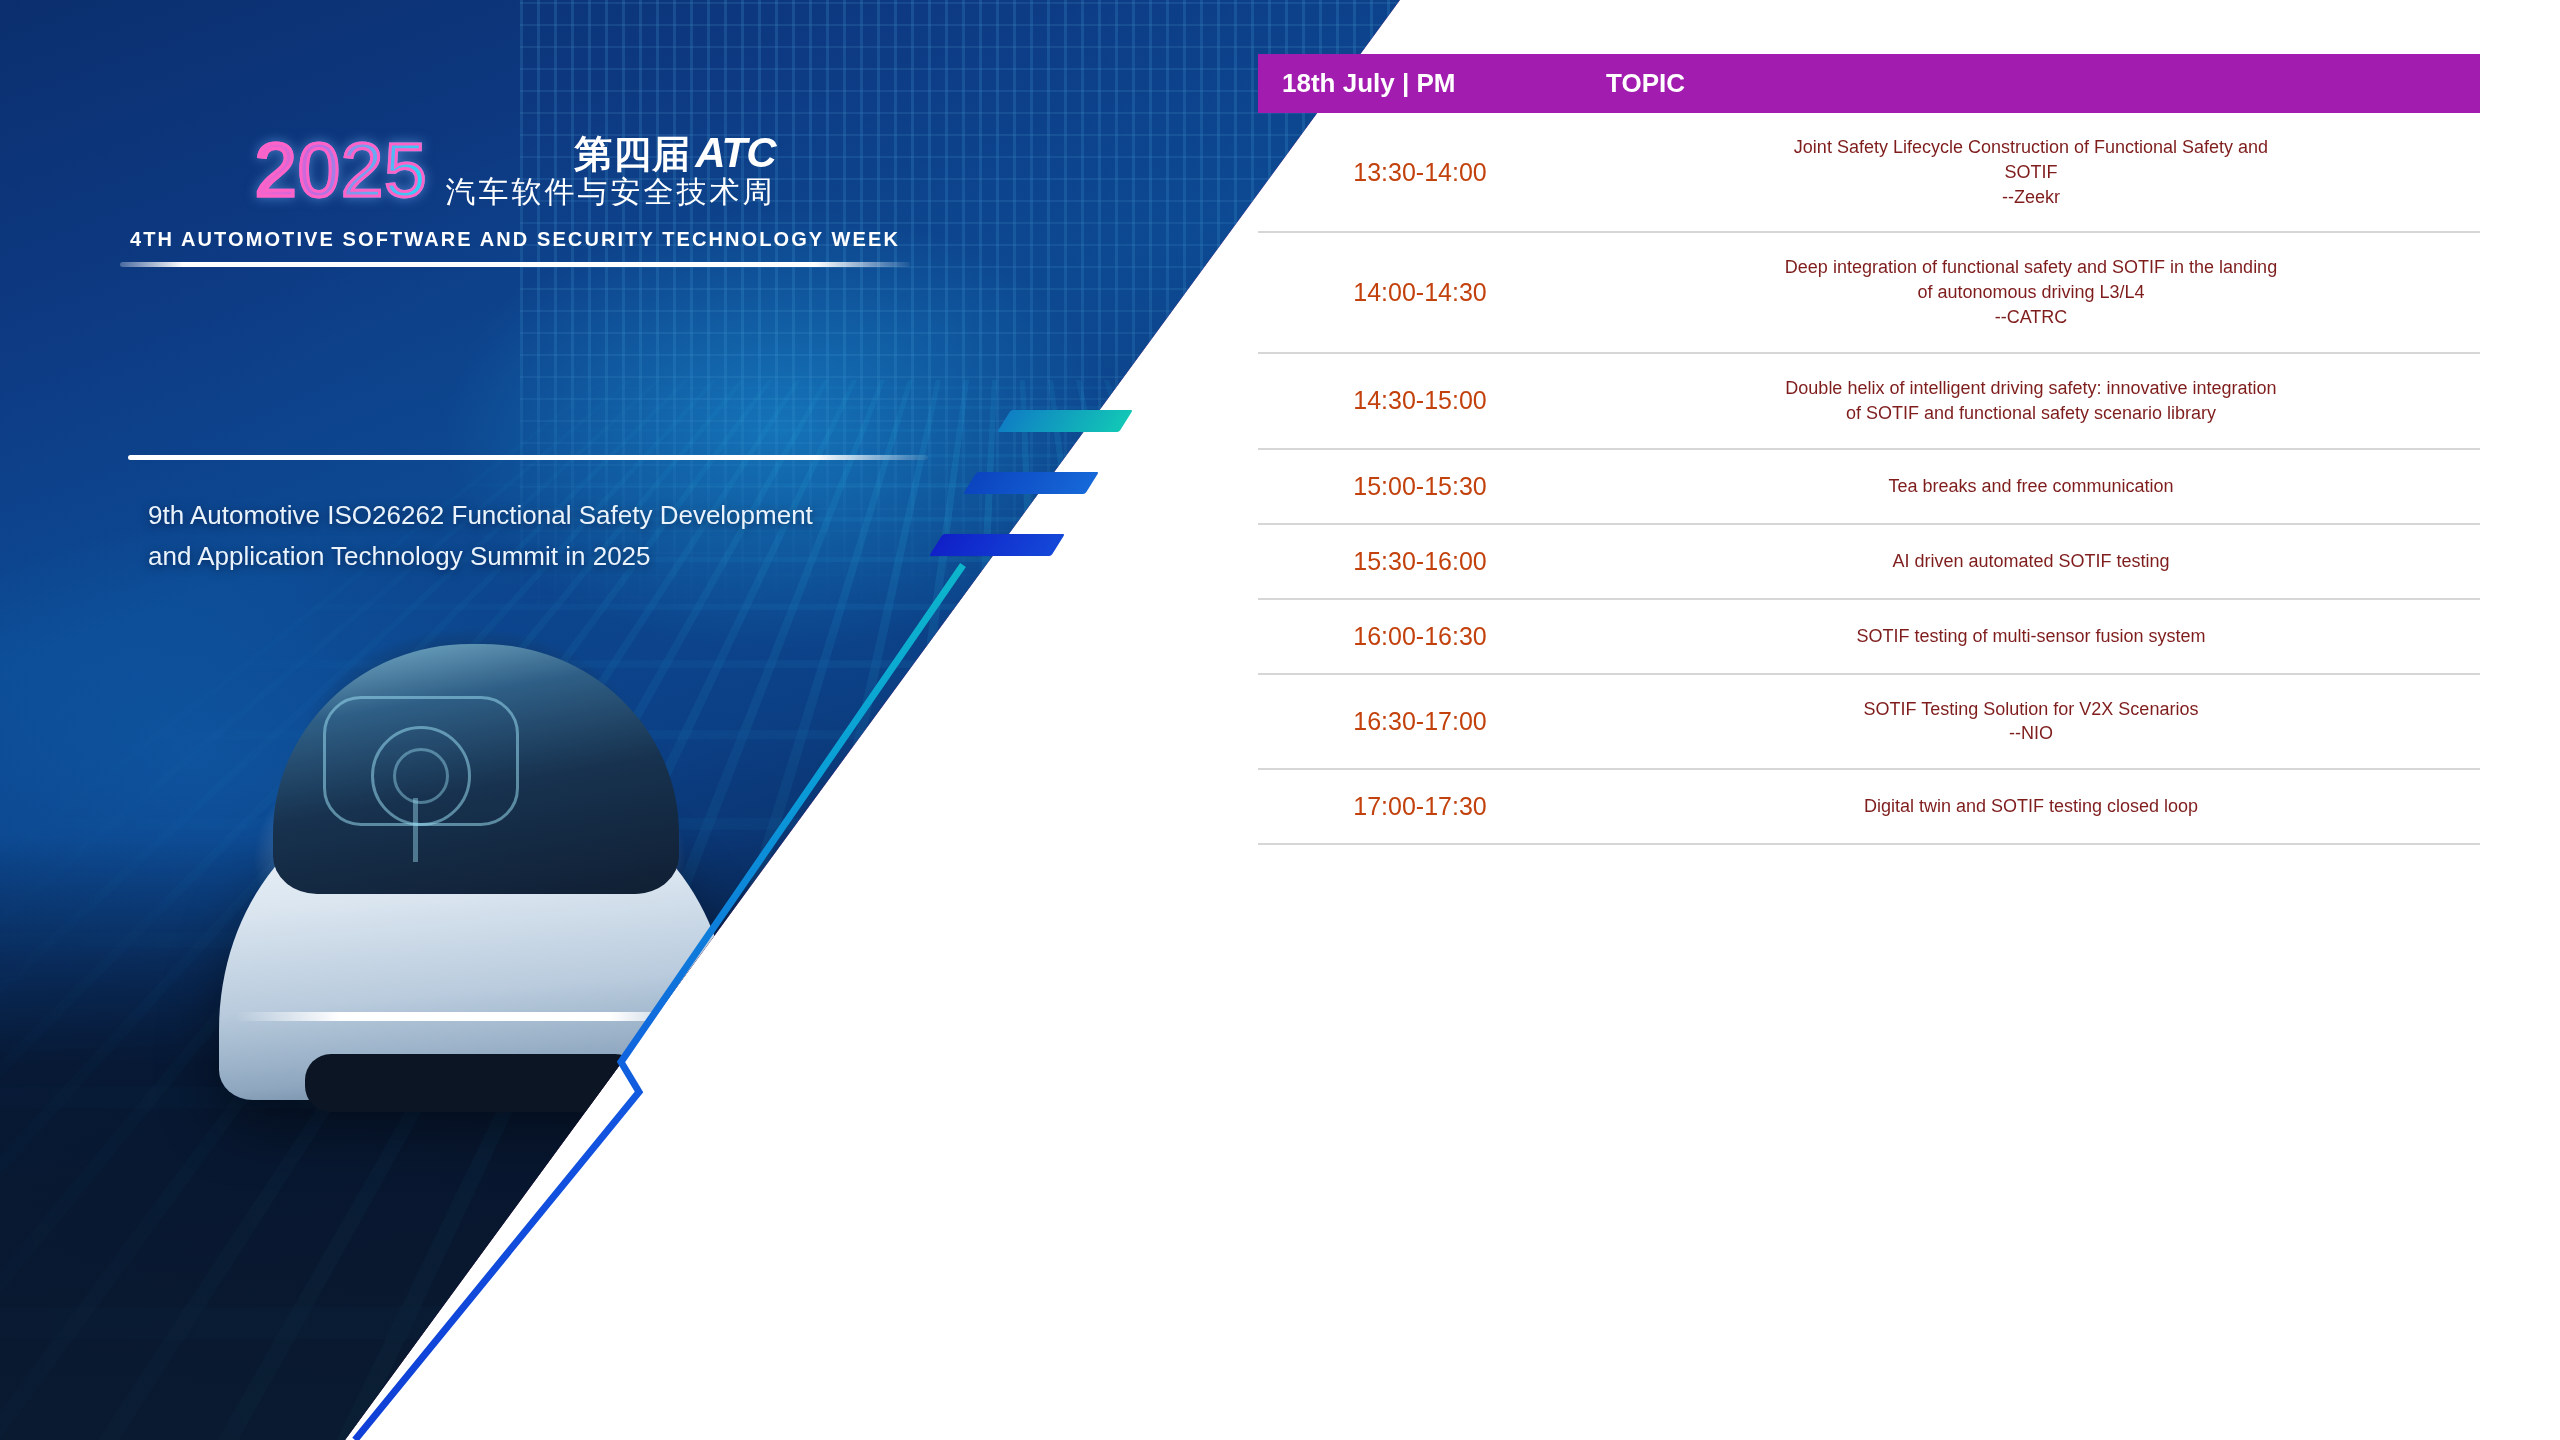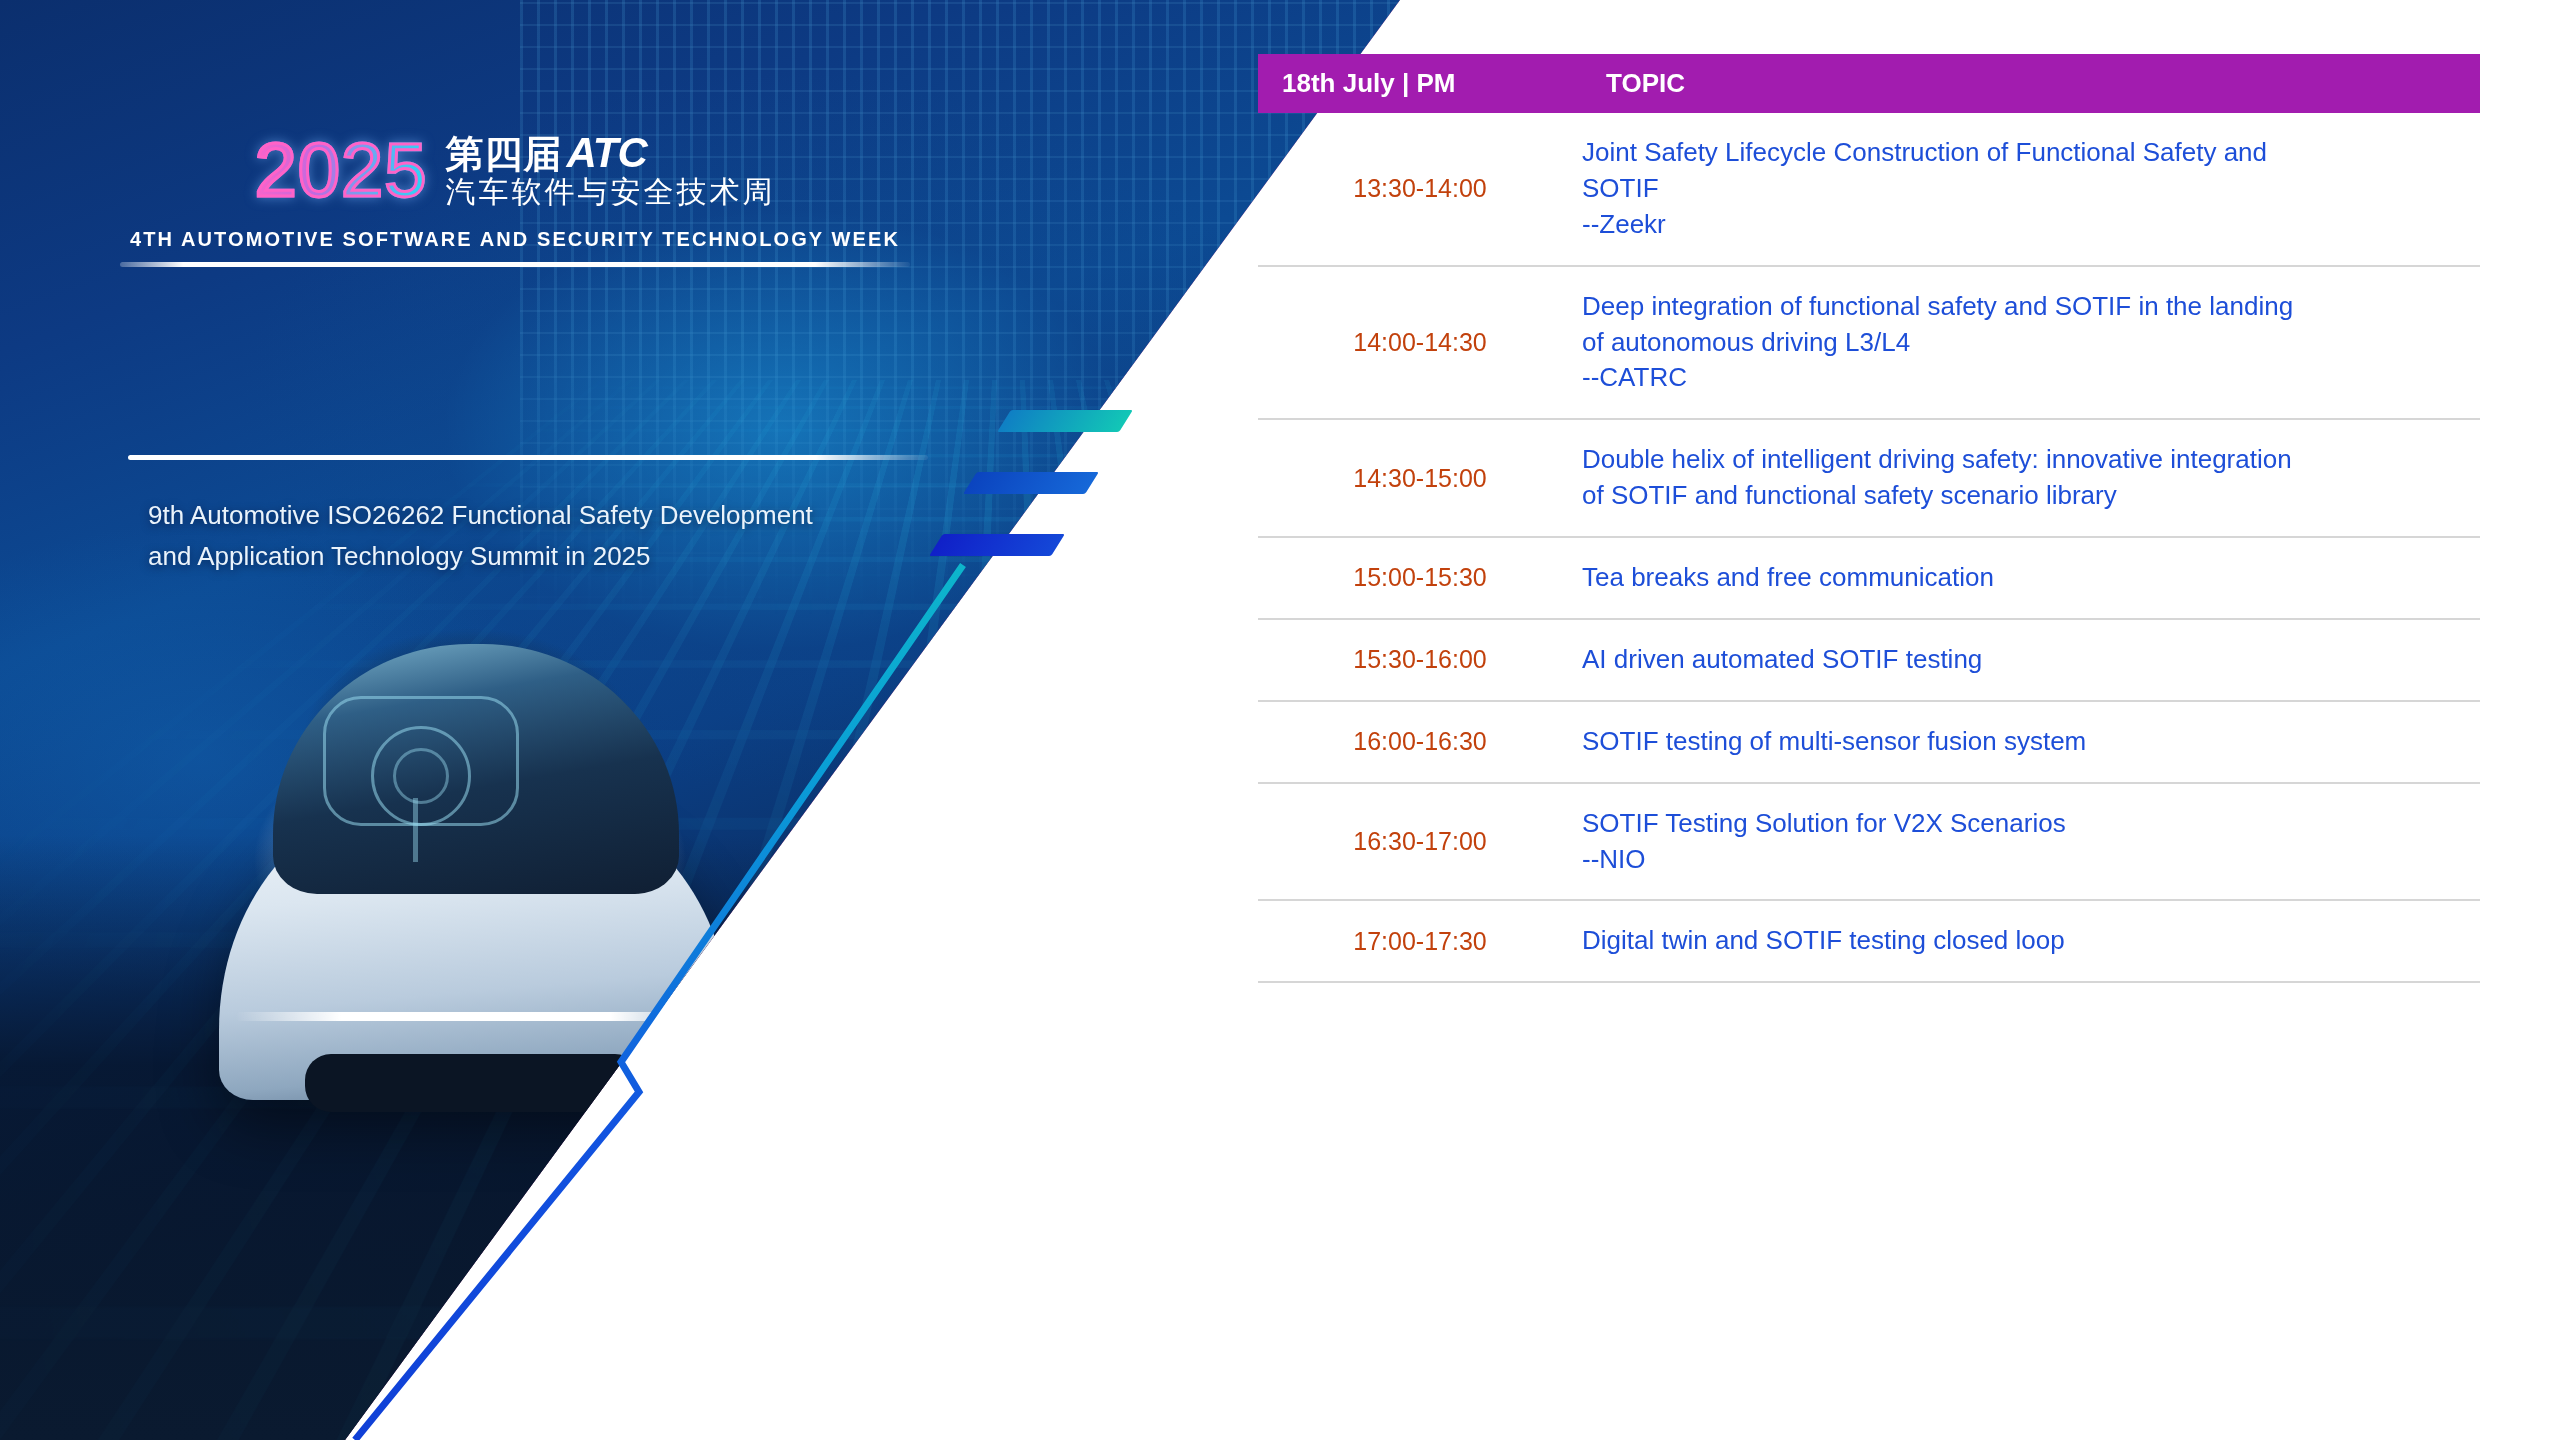--- a/index.html
+++ b/index.html
@@ -149,21 +149,21 @@
     font-weight: 400;
     letter-spacing: 1px;
     line-height: 1;
     color: transparent;
     -webkit-text-stroke: 3px #ff63c8;
     background: linear-gradient(95deg, #ff63c8 0%, #c06ae0 36%, #6aa8f0 66%, #26d8f5 100%);
     -webkit-background-clip: text;
     background-clip: text;
     filter: drop-shadow(0 0 6px rgba(120,180,255,.55));
   }
-  #logo-cn-wrap { text-align: left; }
+  #logo-cn-wrap { text-align: right; }
   #logo-cn1 {
     font-size: 38px;
     font-weight: 700;
     color: #ffffff;
     letter-spacing: 1px;
     line-height: 1.05;
     white-space: nowrap;
   }
   #logo-cn1 .atc {
     font-style: italic;
@@ -292,24 +292,25 @@
     width: 300px;
     text-align: center;
     color: #c2410c;
     font-size: 25px;
     font-weight: 400;
     white-space: nowrap;
   }
   td.c-topic {
     padding-left: 24px;
     padding-right: 26px;
-    color: #1d4ed8;
-    font-size: 26px;
+    color: #7f1d1d;
+    font-size: 18px;
     line-height: 1.38;
     white-space: pre-line;
+    text-align: center;
   }
 </style>
 </head>
 <body>
 
 <div id="hero">
   <div id="hero-art"></div>
   <div id="hero-city"></div>
   <div id="hero-circuit"></div>
 

